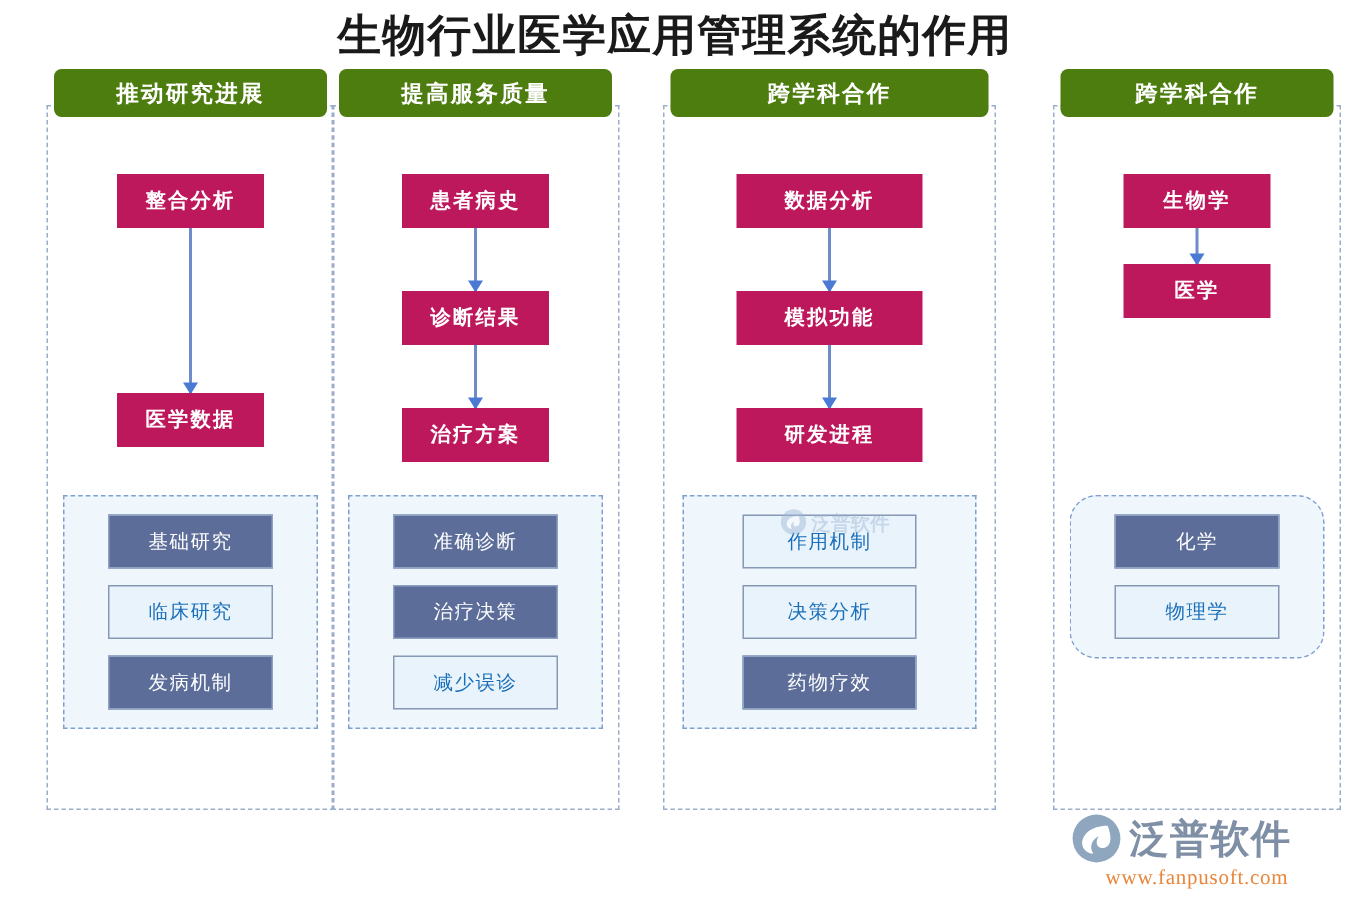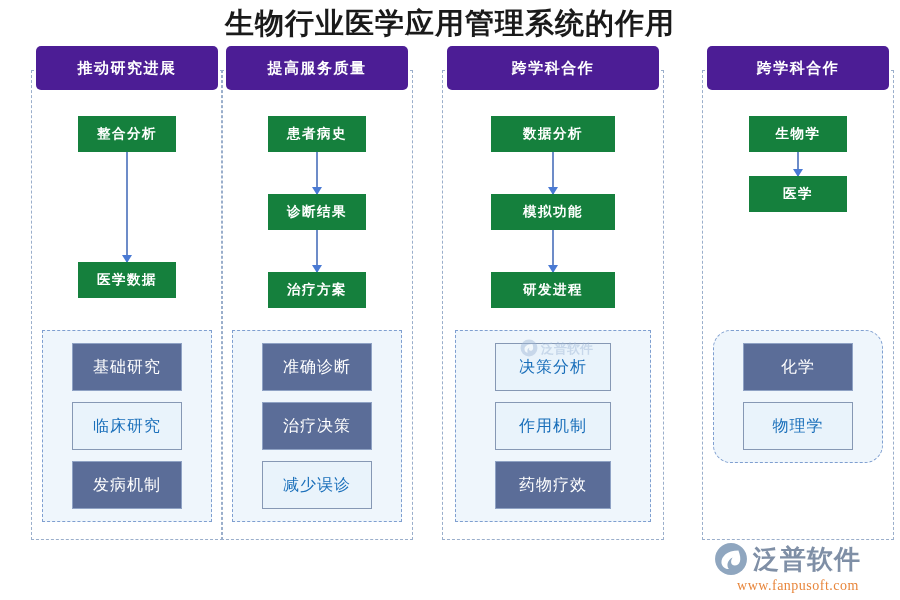--- a/index.html
+++ b/index.html
@@ -47,22 +47,22 @@
     border: 1px dashed #9aaecb;
     box-sizing: border-box;
     background: transparent;
   }
 
   
   .col-header {
     position: absolute;
     top: 0; left: 5px;
     width: 182px;
-    height: 44px;
-    background: #4c1d95;
+    height: 32px;
+    background: #4d7c0f;
     border-radius: 5px;
     color: #ffffff;
     font-size: 15px;
     font-weight: 700;
     letter-spacing: 1.5px;
     display: flex;
     align-items: center;
     justify-content: center;
     z-index: 4;
     box-sizing: border-box;
@@ -73,21 +73,21 @@
   .flow-stack {
     position: absolute;
     left: 0; top: 70px;
     width: 100%;
   }
   .flow-box {
     position: relative;
     margin: 0 auto;
     width: 98px;
     height: 36px;
-    background: #15803d;
+    background: #be185d;
     color: #ffffff;
     font-size: 13.5px;
     font-weight: 700;
     letter-spacing: 1.5px;
     display: flex;
     align-items: center;
     justify-content: center;
     box-sizing: border-box;
   }
   .column.c2 .flow-box { width: 124px; }
@@ -122,25 +122,25 @@
     background: #eff6fc;
     border: 1px dashed #7f9fd0;
     box-sizing: border-box;
     padding: 12px 0;
   }
   .column.c2 .tag-group { width: 196px; left: 13px; }
 
   .tag-box {
     margin: 0 auto 11px auto;
     width: 110px;
-    height: 48px;
+    height: 36px;
     display: flex;
     align-items: center;
     justify-content: center;
-    font-size: 16px;
+    font-size: 13px;
     letter-spacing: 1px;
     box-sizing: border-box;
   }
   .column.c2 .tag-box { width: 116px; }
   .tag-box:last-child { margin-bottom: 0; }
 
   .tag-box.dark {
     background: #5b6d98;
     border: 1px solid #8fa2c4;
     color: #ffffff;
@@ -256,22 +256,22 @@
   </div>
 
   <div class="tag-group" style="top:284px;">
     <div class="watermark-small">
       <svg class="logo-mark" width="18" height="18" viewBox="0 0 32 32" aria-hidden="true">
         <circle cx="16" cy="16" r="15" fill="#9fb7d6"></circle>
         <path d="M22 9 C12 9 8 14 8 18 C8 22 11 24 14 24 C12 21 13 17 17 15 C15 18 16 21 19 21 C23 21 25 17 22 9 Z" fill="#ffffff"></path>
       </svg>
       <span class="wm-text">泛普软件</span>
     </div>
+    <div class="tag-box light">作用机制</div>
     <div class="tag-box light">决策分析</div>
-    <div class="tag-box light">作用机制</div>
     <div class="tag-box dark">药物疗效</div>
   </div>
 </div>
 
 <div class="column c3">
   <div class="col-frame"></div>
   <div class="col-header">跨学科合作</div>
 
   <div class="flow-stack">
     <div class="flow-box">生物学</div>

